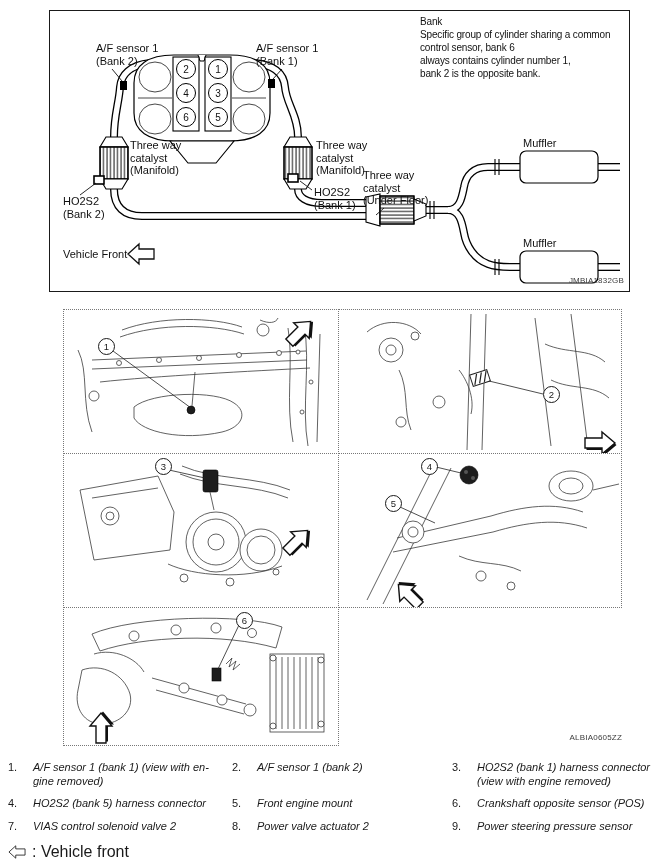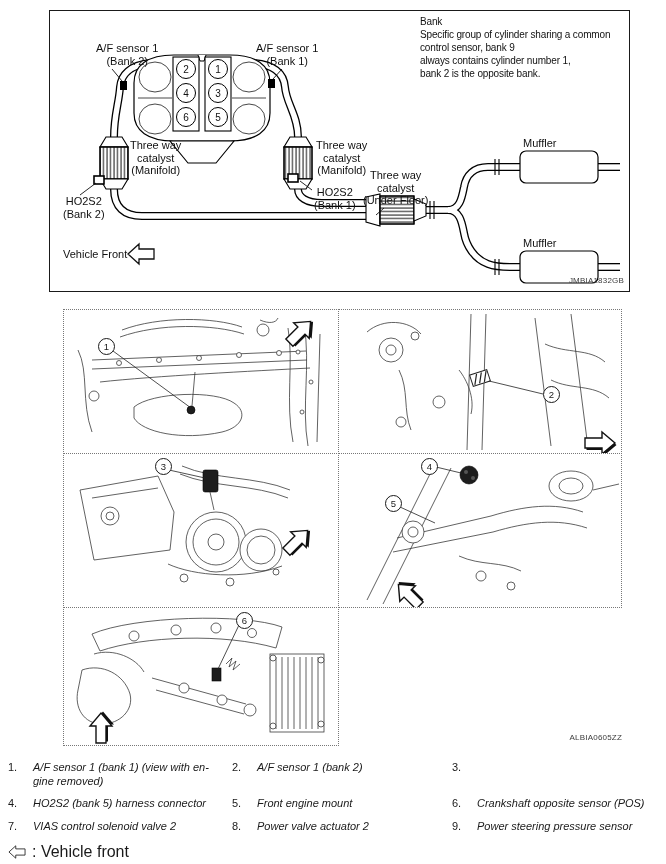--- a/index.html
+++ b/index.html
@@ -1,21 +1,21 @@
 <!DOCTYPE html>
 <html><head>
 <meta charset="utf-8">
 <style>
   html,body { margin:0; padding:0; background:#fff; }
   .page { position:relative; width:666px; height:864px; background:#fff;
           font-family:"Liberation Sans","DejaVu Sans",sans-serif; color:#1a1a1a; overflow:hidden; }
   .abs { position:absolute; }
   
   .topbox { left:49px; top:10px; width:579px; height:280px; border:1.4px solid #1a1a1a; }
-  .lbl { position:absolute; font-size:11px; line-height:12.5px; white-space:pre-line; color:#111;text-align:center; }
+  .lbl { position:absolute; font-size:11px; line-height:12.5px; white-space:pre-line; color:#111; }
   .note { position:absolute; font-size:10px; line-height:13px; white-space:pre; letter-spacing:-0.15px; color:#111; }
   .wm { position:absolute; font-size:8px; color:#3c3c3c; letter-spacing:.2px; }
   
   .cell { position:absolute; border:1px dotted #777; background:#fff; box-sizing:border-box; }
   .cell svg { position:absolute; left:0; top:0; }
   .callout { position:absolute; width:15px; height:15px; border:1px solid #1a1a1a; border-radius:50%;
              background:#fff; font-size:9.5px; line-height:15px; text-align:center; z-index:3; }
   .ln { fill:none; stroke:#3a3a3a; stroke-width:0.8; }
   .bolt { fill:#fff; stroke:#3a3a3a; stroke-width:0.8; }
   .dark { fill:#1d1d1d; stroke:#000; stroke-width:0.6; }
@@ -172,21 +172,21 @@
     <div class="lbl" style="left:264px; top:175px;">HO2S2
 (Bank 1)</div>
     <div class="lbl" style="left:313px; top:158px;">Three way
 catalyst
 (Under Floor)</div>
     <div class="lbl" style="left:473px; top:126px;">Muffler</div>
     <div class="lbl" style="left:473px; top:226px;">Muffler</div>
     <div class="lbl" style="left:13px; top:237px;">Vehicle Front</div>
     <div class="note" style="left:370px; top:4px;">Bank
 Specific group of cylinder sharing a common
-control sensor, bank 9
+control sensor, bank 6
 always contains cylinder number 1,
 bank 2 is the opposite bank.</div>
     <div class="wm" style="right:5px; top:265px;">JMBIA1832GB</div>
   </div>
 
   <div class="abs" style="left:63px; top:309px; width:559px; height:437px;">
 
     <div class="cell" style="left:0; top:0; width:276px; height:145px;">
       <svg width="274" height="143" viewBox="0 0 274 143">
         <path class="ln" d="M58,20 C95,6 150,7 178,17"></path>
@@ -332,20 +332,22 @@
         <span class="num">1.</span>
         <span class="txt">A/F sensor 1 (bank 1) (view with en-
 gine removed)</span>
       </div>
     <div class="li">
         <span class="num">2.</span>
         <span class="txt">A/F sensor 1 (bank 2)</span>
       </div>
     <div class="li">
         <span class="num">3.</span>
+        <span class="txt">HO2S2 (bank 1) harness connector
+(view with engine removed)</span>
       </div>
     <div class="li">
         <span class="num">4.</span>
         <span class="txt">HO2S2 (bank 5) harness connector</span>
       </div>
     <div class="li">
         <span class="num">5.</span>
         <span class="txt">Front engine mount</span>
       </div>
     <div class="li">

